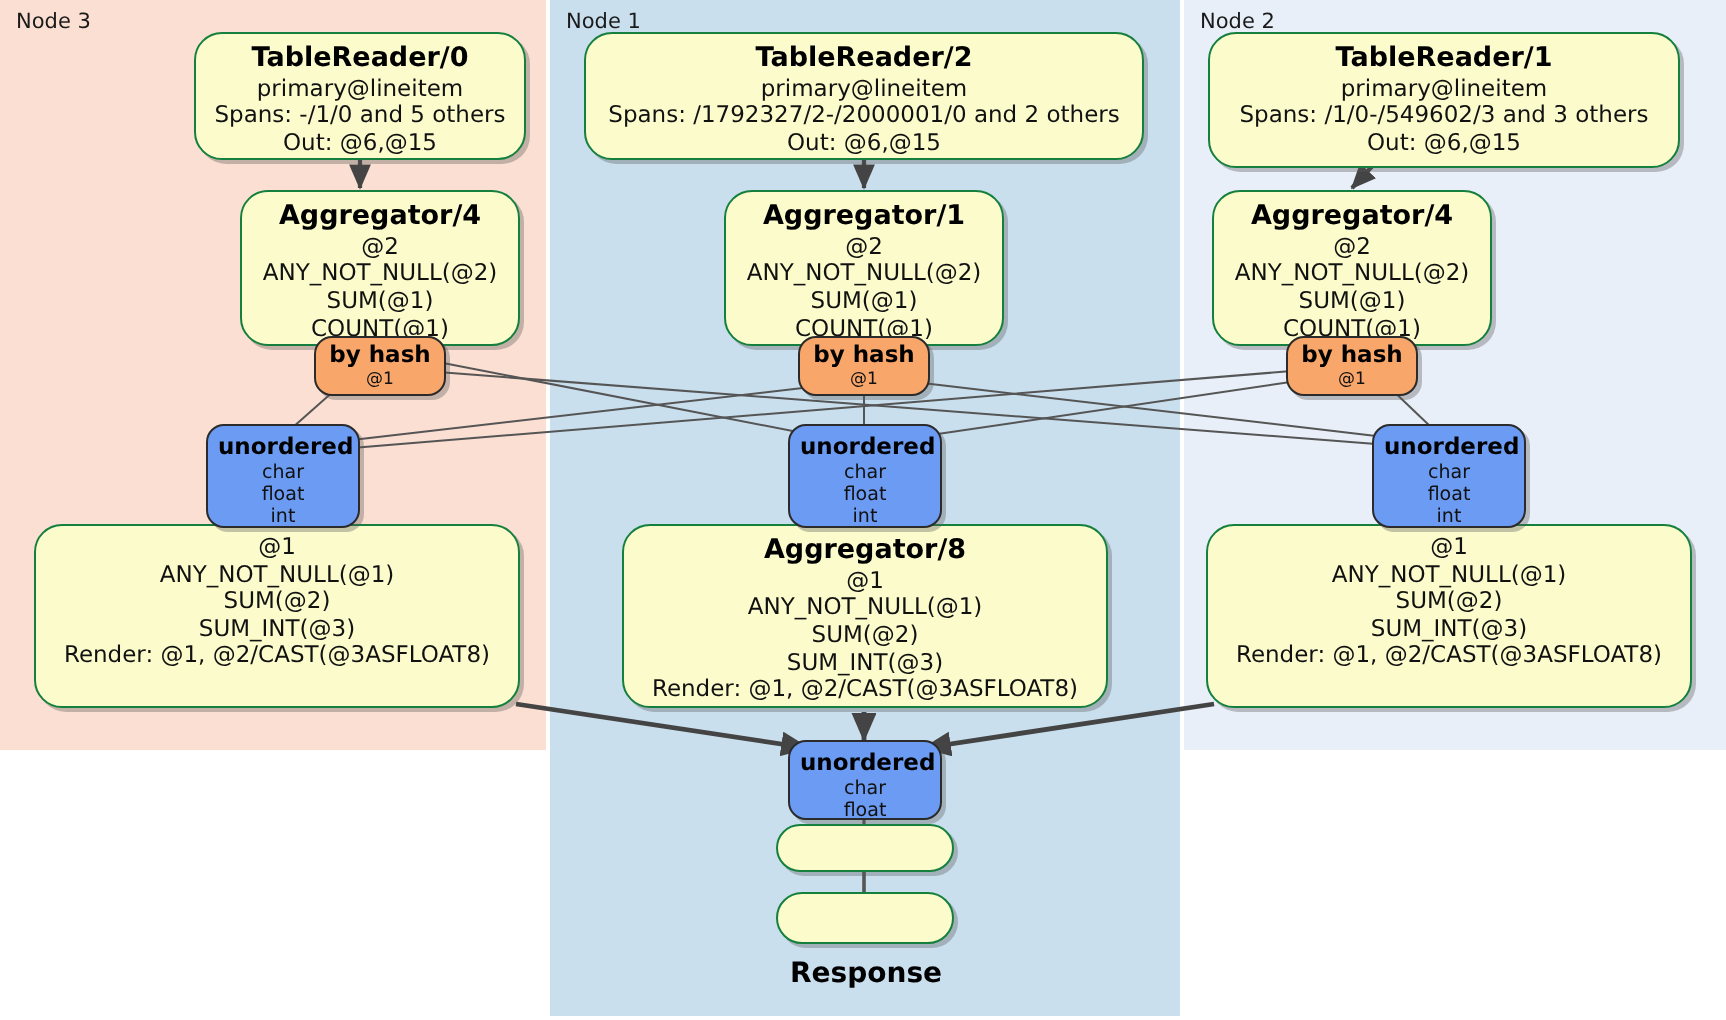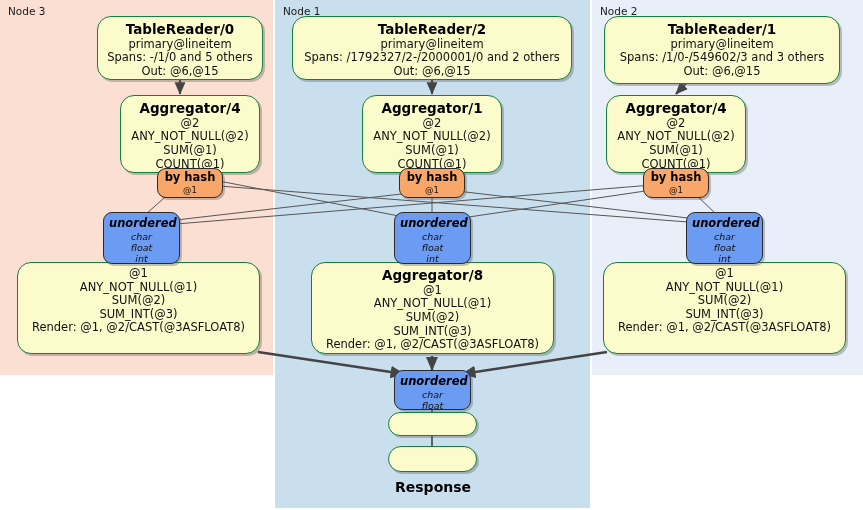--- a/index.html
+++ b/index.html
@@ -75,21 +75,20 @@
   }
   .hash .sub {
     font-size: 8.5px;
   }
   .unord {
     background: #6b9bf2;
     border: 1px solid #2b2b2b;
     border-radius: 9px;
     padding: 4px 5px 5px 5px;
     z-index: 4;
-    font-style: italic;
   }
   .unord .title {
     font-size: 11.5px;
     font-weight: bold;
     padding-top: 0;
   }
   .unord .sub {
     font-size: 9.5px;
   }
   .small-box {

